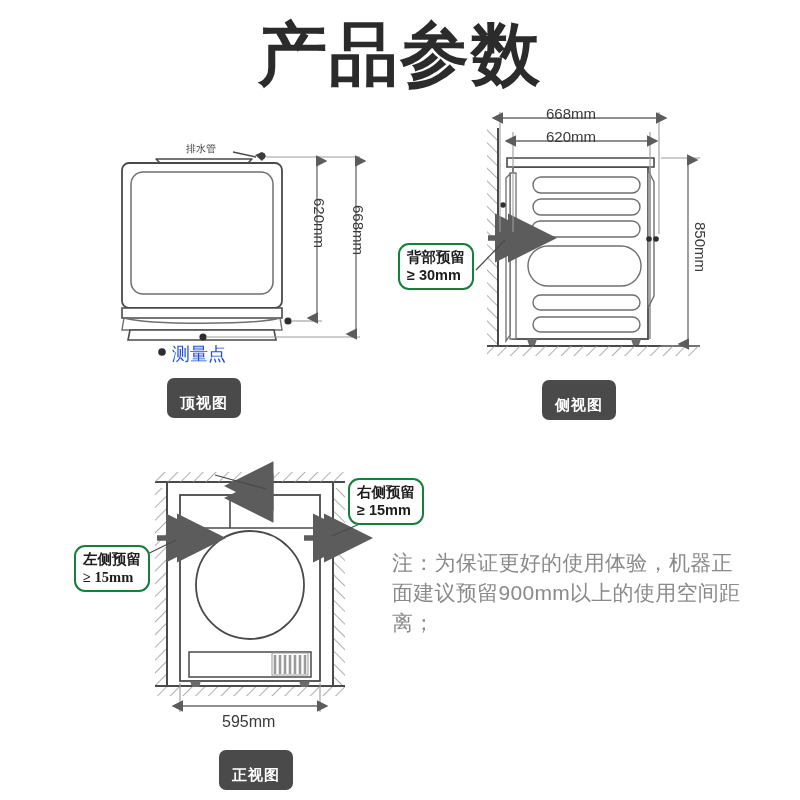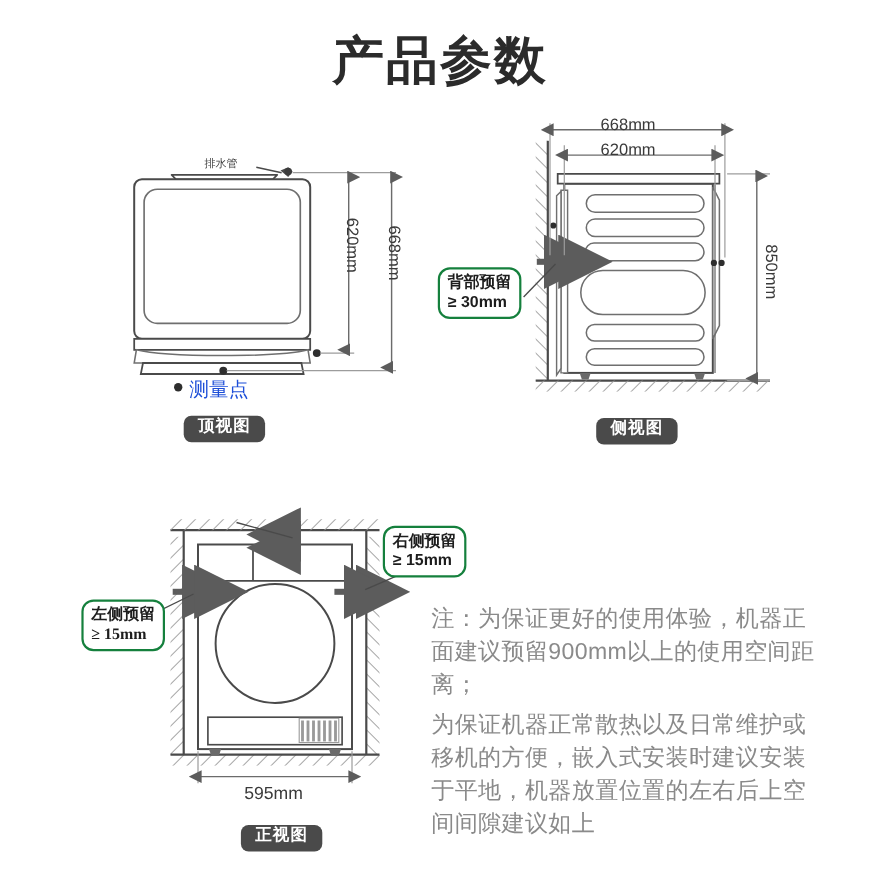--- a/index.html
+++ b/index.html
@@ -7,33 +7,33 @@
     width:800px; height:800px;
     background:#ffffff;
     font-family:"Liberation Sans", "DejaVu Sans", sans-serif;
     overflow:hidden;
   }
   #root { position:relative; width:800px; height:800px; }
 
   .page-title {
     position:absolute; left:0; top:24px; width:800px;
     text-align:center;
-    font-size:47px; font-weight:bold; color:#2b2b2b;
+    font-size:69px; font-weight:bold; color:#2b2b2b;
     letter-spacing:2px;
     line-height:62px;
   }
 
   svg.fig { position:absolute; left:0; top:0; width:800px; height:800px; }
 
   .view-badge {
     position:absolute;
     background:#4a4a4a; color:#ffffff;
     border-radius:7px;
     font-size:15px; font-weight:bold;
-    padding:0 13px 5px 13px;
+    padding:16px 13px 5px 13px;
     letter-spacing:1px;
     white-space:nowrap;
   }
 
   .callout {
     position:absolute;
     background:#ffffff;
     border:2px solid #15803d;
     border-radius:11px;
     padding:3px 7px 4px 7px;
@@ -268,16 +268,15 @@
   </div>
   <div class="callout" style="left:348px; top:478px;">
     <span class="l1">右侧预留</span>
     <span class="l2">≥ 15mm</span>
   </div>
   <div class="dim-label" style="left:222px; top:713px; font-size:16px;">595mm</div>
   <div class="view-badge" style="left:219px; top:750px;">正视图</div>
 
   <div class="note-block">
     <p>注：为保证更好的使用体验，机器正面建议预留900mm以上的使用空间距离；</p>
-    <p>为保证机器正常散热以及日常维护或移机的方便，嵌入式安装时建议安装于平地，机器放置位置的左右后上空间间隙建议如上</p>
   </div>
 
 </div>
 
 </body></html>

